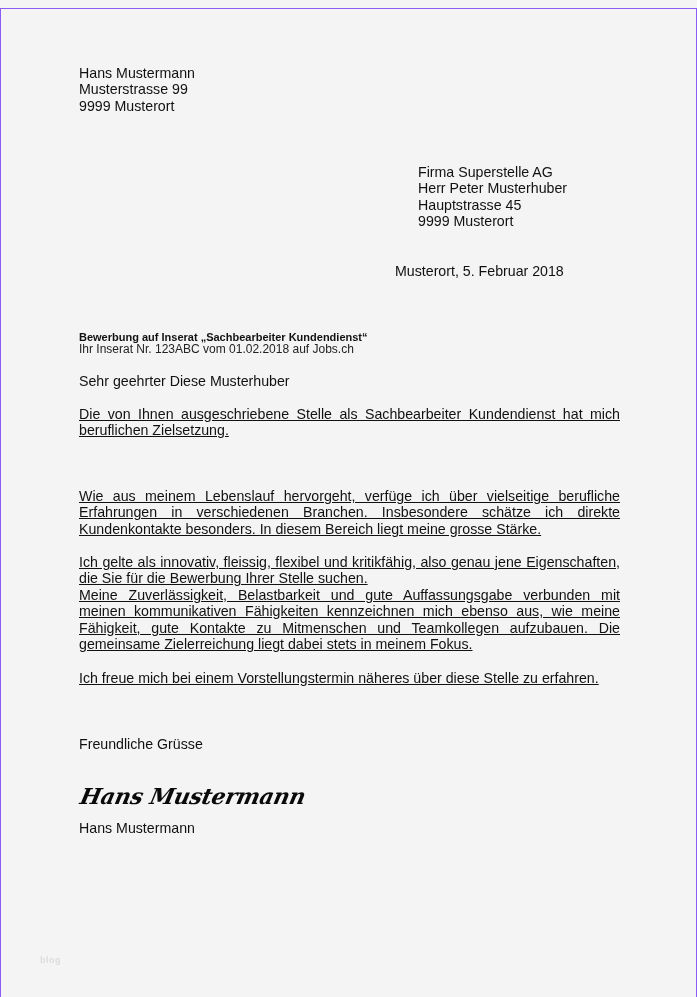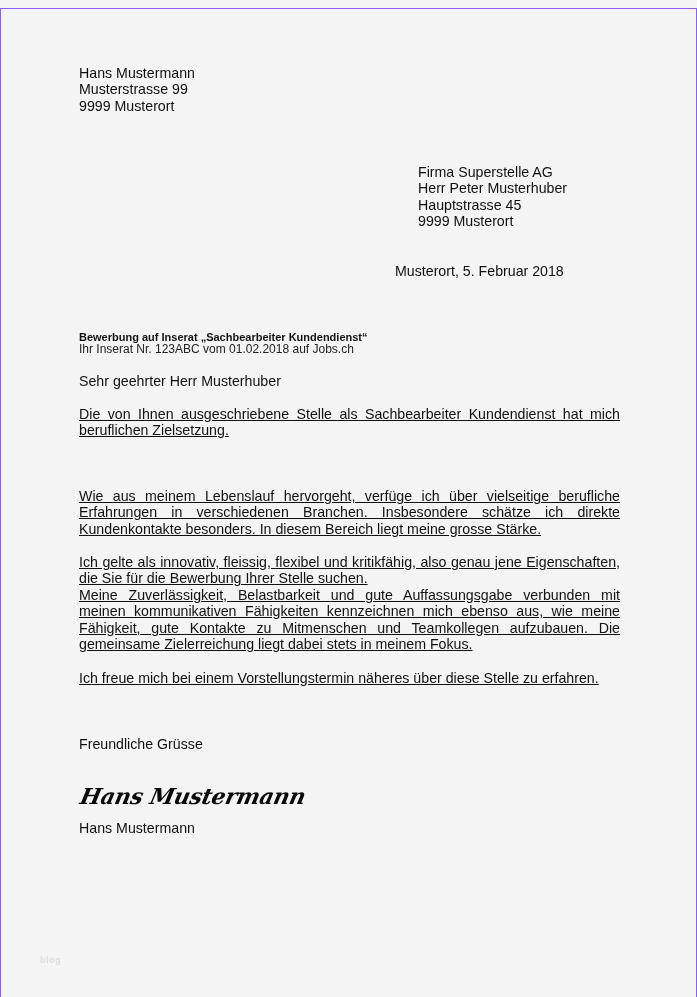--- a/index.html
+++ b/index.html
@@ -114,21 +114,21 @@
     <span class="block-line">Herr Peter Musterhuber</span>
     <span class="block-line">Hauptstrasse 45</span>
     <span class="block-line">9999 Musterort</span>
   </div>
 
   <div class="txt date">Musterort, 5. Februar 2018</div>
 
   <div class="txt subject">Bewerbung auf Inserat  „Sachbearbeiter Kundendienst“</div>
   <div class="ref">Ihr Inserat Nr. 123ABC vom 01.02.2018 auf Jobs.ch</div>
 
-  <div class="txt salutation">Sehr geehrter Herr Musterhuber</div>
+  <div class="txt salutation">Sehr geehrter Diese Musterhuber</div>
 
   <div class="para p1">
     <span class="jl">Die von Ihnen ausgeschriebene Stelle als Sachbearbeiter Kundendienst hat mich</span>
     <span class="ll">beruflichen Zielsetzung.</span>
   </div>
 
   <div class="para p2">
     <span class="jl">Wie aus meinem Lebenslauf hervorgeht, verfüge ich über vielseitige berufliche</span>
     <span class="jl">Erfahrungen in verschiedenen Branchen. Insbesondere schätze ich direkte</span>
     <span class="ll">Kundenkontakte besonders. In diesem Bereich liegt meine grosse Stärke.</span>

